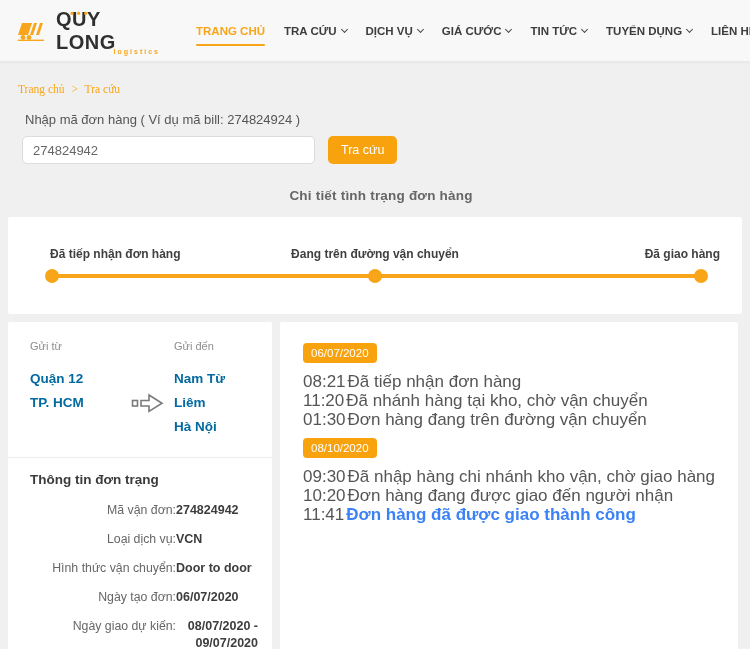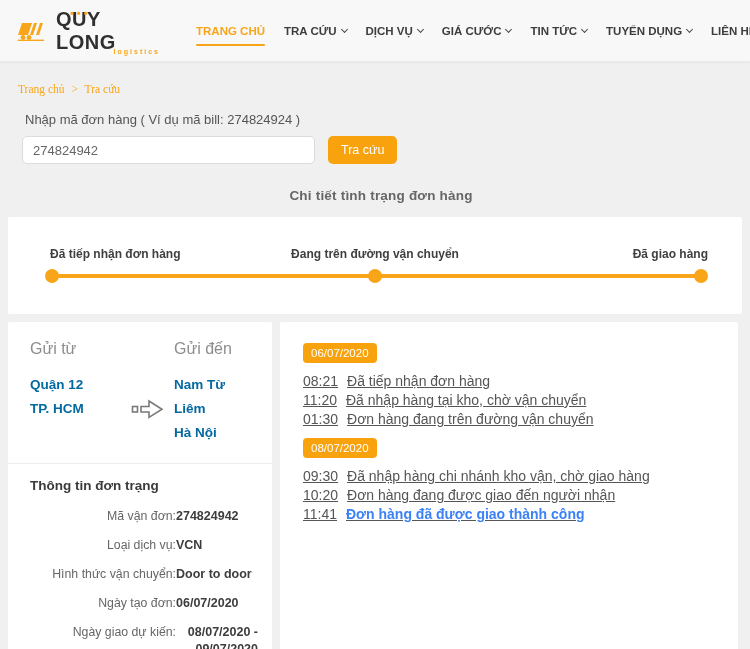--- a/index.html
+++ b/index.html
@@ -48,52 +48,52 @@
     color:#fff; font-size:12.5px; cursor:pointer; font-family:"Liberation Sans", sans-serif;
   }
 
   .section-title { margin:24px 0 0 12px; font-size:13.5px; font-weight:700; color:#666; letter-spacing:0.2px;text-align:center; }
 
   
   .progress-card { margin:14px 8px 0; height:97px; background:#fff; border-radius:2px; position:relative; }
   .step-label { position:absolute; top:30px; font-size:12px; font-weight:700; color:#3f3f3f; }
   .step-0 { left:42px; }
   .step-1 { left:50%; transform:translateX(-50%);text-align:right; }
-  .step-2 { right:34px; }
+  .step-2 { right:22px; }
   .track { position:absolute; top:57px; left:44px; right:41px; height:4px; background:#f9a51a; border-radius:2px; }
   .dot { position:absolute; top:52px; width:14px; height:14px; border-radius:50%; background:#f9a51a; }
   .dot-0 { left:37px; }
   .dot-1 { left:calc(50% - 7px); }
   .dot-2 { right:34px; }
 
   
   .cols { margin:8px 12px 0 8px; display:flex; gap:8px; height:330px; }
   .card { background:#fff; border-radius:2px; }
   .card-left { width:264px; padding:18px 14px 0 22px; }
   .card-right { flex:1; padding:21px 14px 0 23px; }
 
   .route-grid { display:grid; grid-template-columns:92px 52px 1fr; }
-  .addr-label { font-size:16px; color:#8d8d8d; margin-bottom:15px; }
+  .addr-label { font-size:11px; color:#8d8d8d; margin-bottom:15px; }
   .addr { font-size:13.5px; font-weight:700; color:#0369a1; line-height:24px; }
   .arrow-cell { display:flex; align-items:center; justify-content:center; }
 
   .divider { border-top:1px solid #ececec; margin:18px -14px 0 -22px; }
 
   .info { padding-top:14px; }
   .info-title { font-size:13.5px; font-weight:700; color:#3b3b3b; margin-bottom:15px; }
   .info-row { display:flex; margin-bottom:12px; align-items:flex-start;text-align:right; }
   .info-label { width:146px; flex-shrink:0; font-size:12.3px; color:#666; padding-top:1px; }
   .info-value { font-size:12.5px; font-weight:700; color:#3d3d3d; line-height:17px; }
 
   .badge {
     display:inline-block; background:#f8a30e; color:#fff; font-size:11.5px;
     padding:4px 8px; border-radius:4px; margin-bottom:9px;
   }
   .events { margin-bottom:9px; }
-  .event { display:flex; gap:9px; font-size:14px; color:#555; line-height:19px;text-decoration:underline; }
+  .event { display:flex; gap:2px; font-size:17px; color:#555; line-height:19px; }
   .event-time { flex-shrink:0; }
   .event.strong .event-text { font-weight:700; color:#3b82f6; }
 </style>
 </head>
 <body>
 
 <div class="header">
   <div class="logo">
     <span>
       <svg width="38" height="28" viewBox="0 0 38 28">
@@ -223,30 +223,30 @@
     <div>
       <span class="badge">06/07/2020</span>
     </div>
     <div class="events">
       <div class="event">
         <span class="event-time">08:21</span>
         <span class="event-text">Đã tiếp nhận đơn hàng</span>
       </div>
       <div class="event">
         <span class="event-time">11:20</span>
-        <span class="event-text">Đã nhập hàng tại kho, chờ vận chuyển</span>
+        <span class="event-text">Đã nhánh hàng tại kho, chờ vận chuyển</span>
       </div>
       <div class="event">
         <span class="event-time">01:30</span>
         <span class="event-text">Đơn hàng đang trên đường vận chuyển</span>
       </div>
     </div>
 
     <div>
-      <span class="badge">08/07/2020</span>
+      <span class="badge">08/10/2020</span>
     </div>
     <div class="events">
       <div class="event">
         <span class="event-time">09:30</span>
         <span class="event-text">Đã nhập hàng chi nhánh kho vận, chờ giao hàng</span>
       </div>
       <div class="event">
         <span class="event-time">10:20</span>
         <span class="event-text">Đơn hàng đang được giao đến người nhận</span>
       </div>

